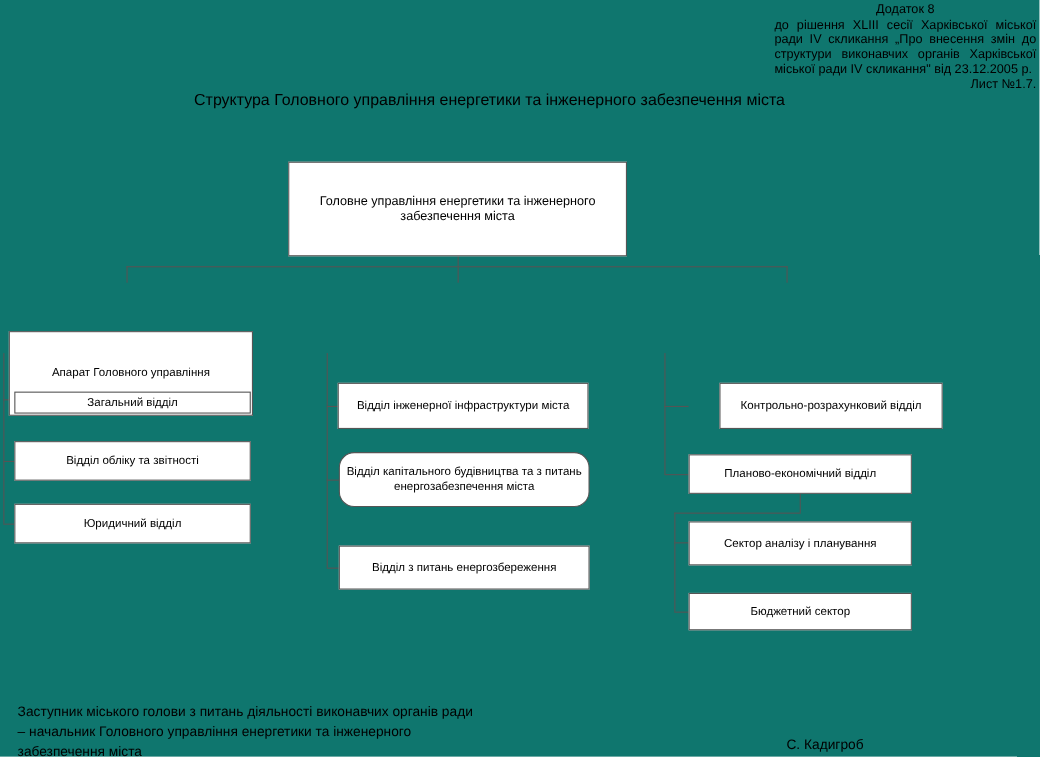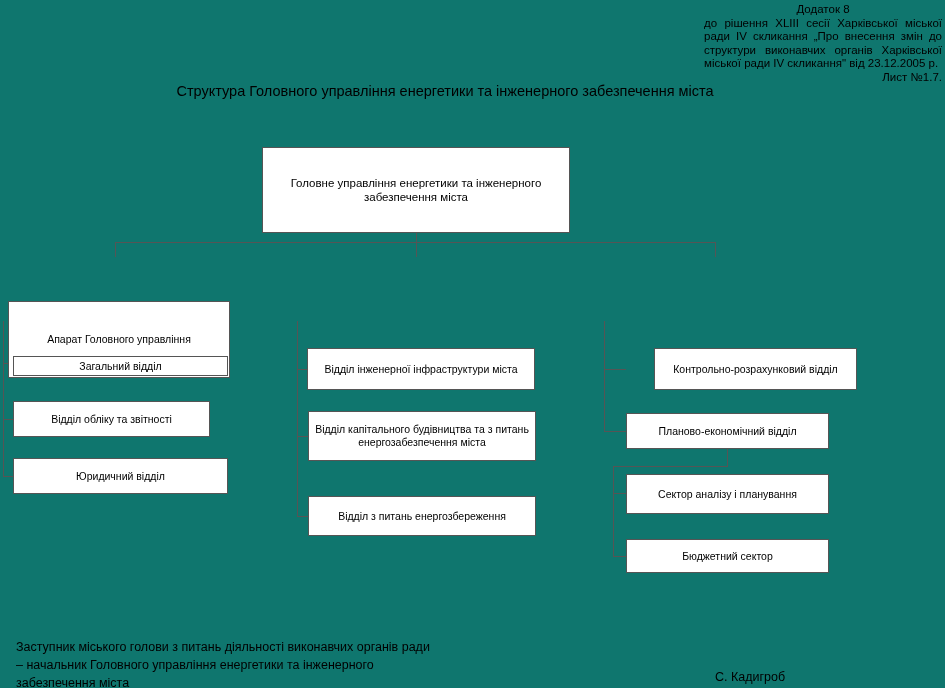--- a/index.html
+++ b/index.html
@@ -133,30 +133,30 @@
   <div class="vline" style="left:715px; top:242px; height:15px;"></div>
 
   <div class="node lvl2" style="left:8px; top:257px; width:222px; height:77px;margin-top:44px;">Апарат Головного управління</div>
 
   <div class="vline" style="left:3px; top:321px; height:155px;"></div>
   <div class="hline" style="left:3px; top:363px; width:10px;"></div>
   <div class="hline" style="left:3px; top:419px; width:10px;"></div>
   <div class="hline" style="left:3px; top:476px; width:10px;"></div>
 
   <div class="node" style="left:13px; top:356px; width:215px; height:20px;">Загальний відділ</div>
-  <div class="node" style="left:13px; top:401px; width:197px; height:36px;">Відділ обліку та звітності</div>
+  <div class="node" style="left:13px; top:401px; width:215px; height:36px;">Відділ обліку та звітності</div>
   <div class="node" style="left:13px; top:458px; width:215px; height:36px;">Юридичний відділ</div>
 
   <div class="vline" style="left:297px; top:321px; height:195px;"></div>
   <div class="hline" style="left:297px; top:369px; width:11px;"></div>
   <div class="hline" style="left:297px; top:436px; width:11px;"></div>
   <div class="hline" style="left:297px; top:516px; width:11px;"></div>
 
   <div class="node" style="left:307px; top:348px; width:228px; height:42px;">Відділ інженерної інфраструктури міста</div>
-  <div class="node" style="left:308px; top:411px; width:228px; height:50px;">Відділ капітального будівництва та з питань енергозабезпечення міста</div>
+  <div class="node" style="left:308px; top:411px; width:228px; height:50px;border-radius:14px;">Відділ капітального будівництва та з питань енергозабезпечення міста</div>
   <div class="node" style="left:308px; top:496px; width:228px; height:40px;">Відділ з питань енергозбереження</div>
 
   <div class="vline" style="left:604px; top:321px; height:110px;"></div>
   <div class="hline" style="left:604px; top:369px; width:22px;"></div>
   <div class="hline" style="left:604px; top:431px; width:22px;"></div>
 
   <div class="node" style="left:626px; top:348px; width:203px; height:42px;margin-left:28px;">Контрольно-розрахунковий відділ</div>
   <div class="node" style="left:626px; top:413px; width:203px; height:36px;">Планово-економічний відділ</div>
 
   <div class="vline" style="left:727px; top:449px; height:17px;"></div>

